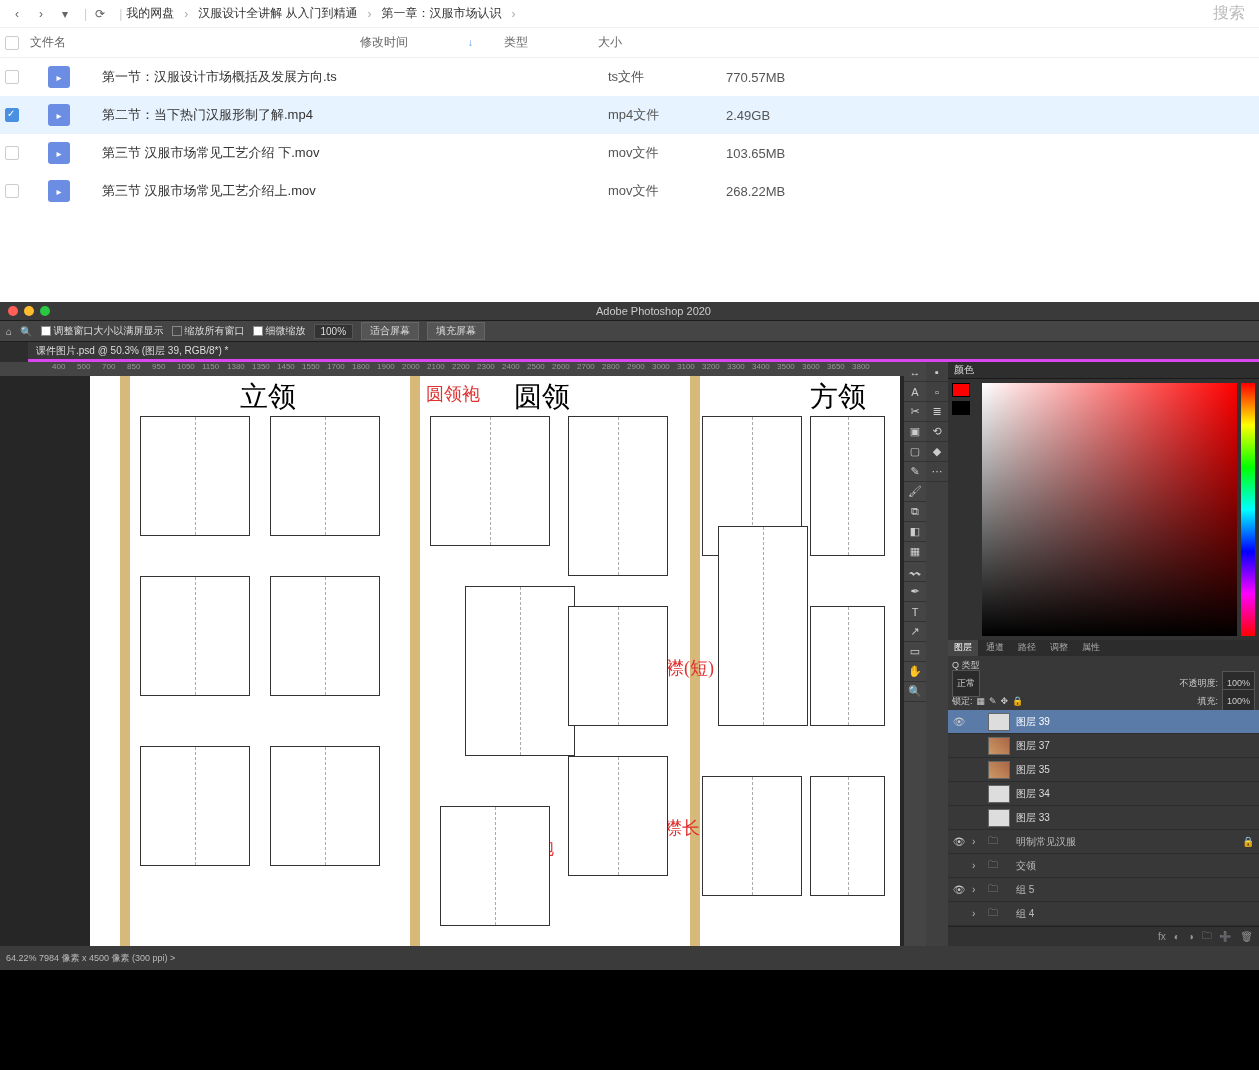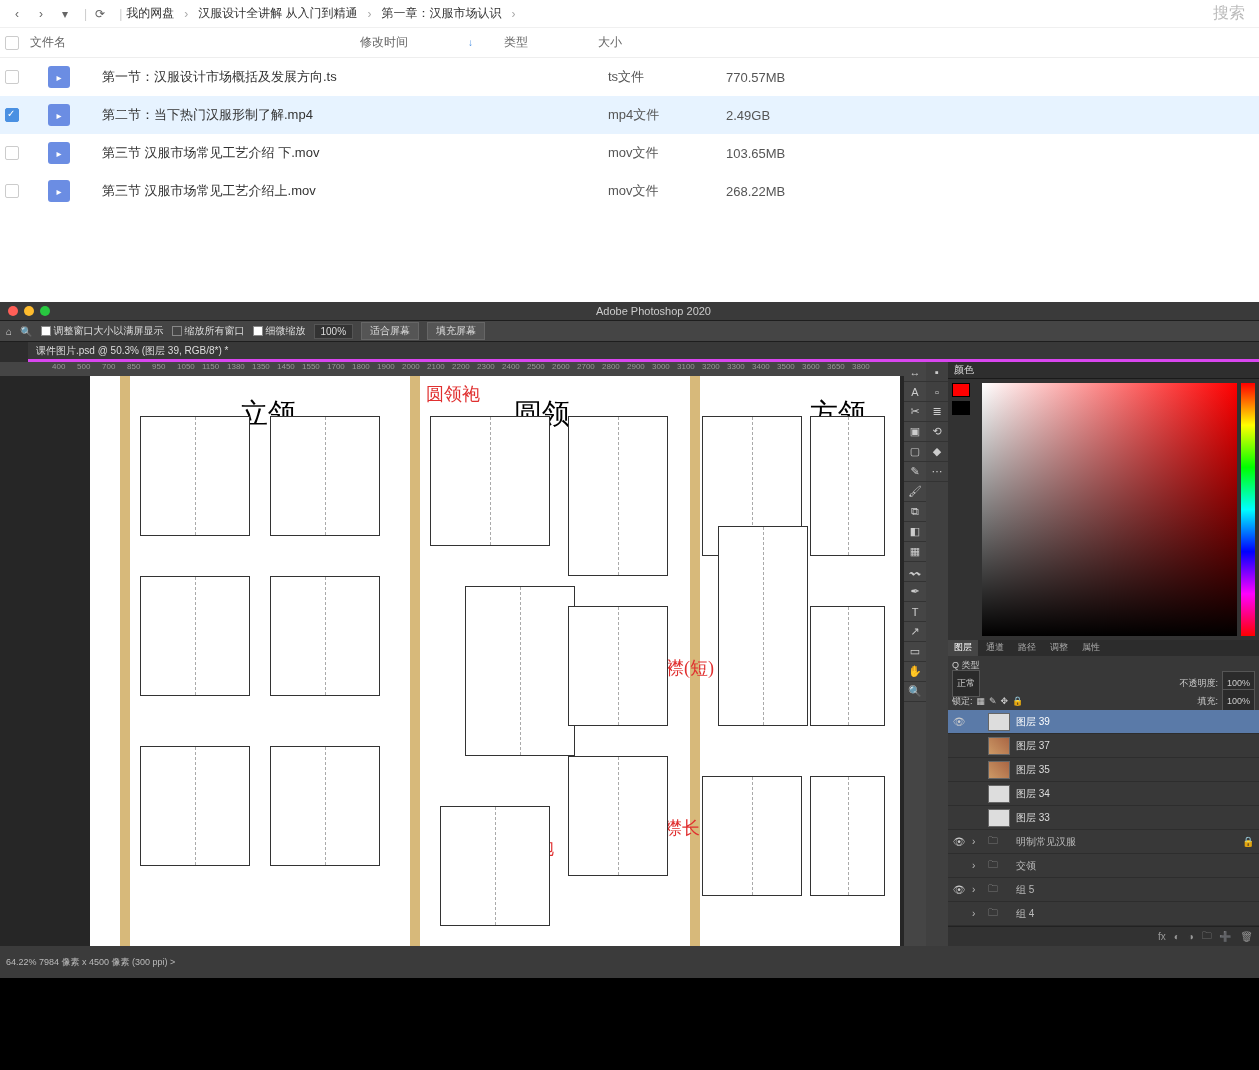--- a/index.html
+++ b/index.html
@@ -55,28 +55,28 @@
 
 .ps-workarea { display:flex; height: 584px; }
 .ps-canvas-wrap { flex:1; background:#262626; position:relative; overflow:hidden; }
 .ruler-top { height:14px; background:#454545; color:#999; font-size:8px; display:flex; overflow:hidden; padding-left:52px; letter-spacing:0; }
 .ruler-top span { width:25px; flex:0 0 25px; }
 .canvas { position:absolute; left:90px; top:14px; right:4px; bottom:0; background:#fff; }
 .canvas-inner { position:absolute; inset:0; }
 
 .divider { position:absolute; top:0; bottom:0; width:10px; background:#d7b97a; }
 .div1{ left:30px } .div2{ left:320px } .div3{ left:600px }
-.col-title { position:absolute; top:19px; font-family:"KaiTi","STKaiti",serif; font-size:28px; color:#000; }
+.col-title { position:absolute; top:2px; font-family:"KaiTi","STKaiti",serif; font-size:28px; color:#000; }
 .ct1{ left:150px } .ct2{ left:424px } .ct3{ left:720px }
 .red-note { position:absolute; color:#e03030; font-family:"KaiTi",serif; font-size:18px; }
 
 .sketch { position:absolute; border:1px solid #333; background:#fff; }
 .sketch::before { content:""; position:absolute; left:50%; top:0; bottom:0; width:0; border-left:1px dashed #aaa; }
 
-.ps-statusbar { height:32px; background:#3b3b3b; color:#bbb; font-size:9px; display:flex; align-items:center; padding:0 6px; }
+.ps-statusbar { height:24px; background:#3b3b3b; color:#bbb; font-size:9px; display:flex; align-items:center; padding:0 6px; }
 
 
 .ps-panels { width:355px; background:#383838; display:flex; }
 .tool-col { width:22px; background:#454545; display:flex; flex-direction:column; }
 .tool-col .tk { height:20px; display:flex; align-items:center; justify-content:center; color:#ccc; font-size:11px; border-bottom:1px solid #333; cursor:pointer; }
 .tool-strip2 { width:22px; background:#404040; display:flex; flex-direction:column; }
 .tool-strip2 .tk { height:20px; display:flex; align-items:center; justify-content:center; color:#ccc; font-size:11px; border-bottom:1px solid #333; }
 .panel-stack { flex:1; display:flex; flex-direction:column; }
 .panel-tab { height:18px; background:#2e2e2e; color:#ddd; font-size:10px; display:flex; align-items:center; padding:0 6px; border-bottom:1px solid #1a1a1a; }
 .color-picker { height:270px; background:#323232; display:flex; }

